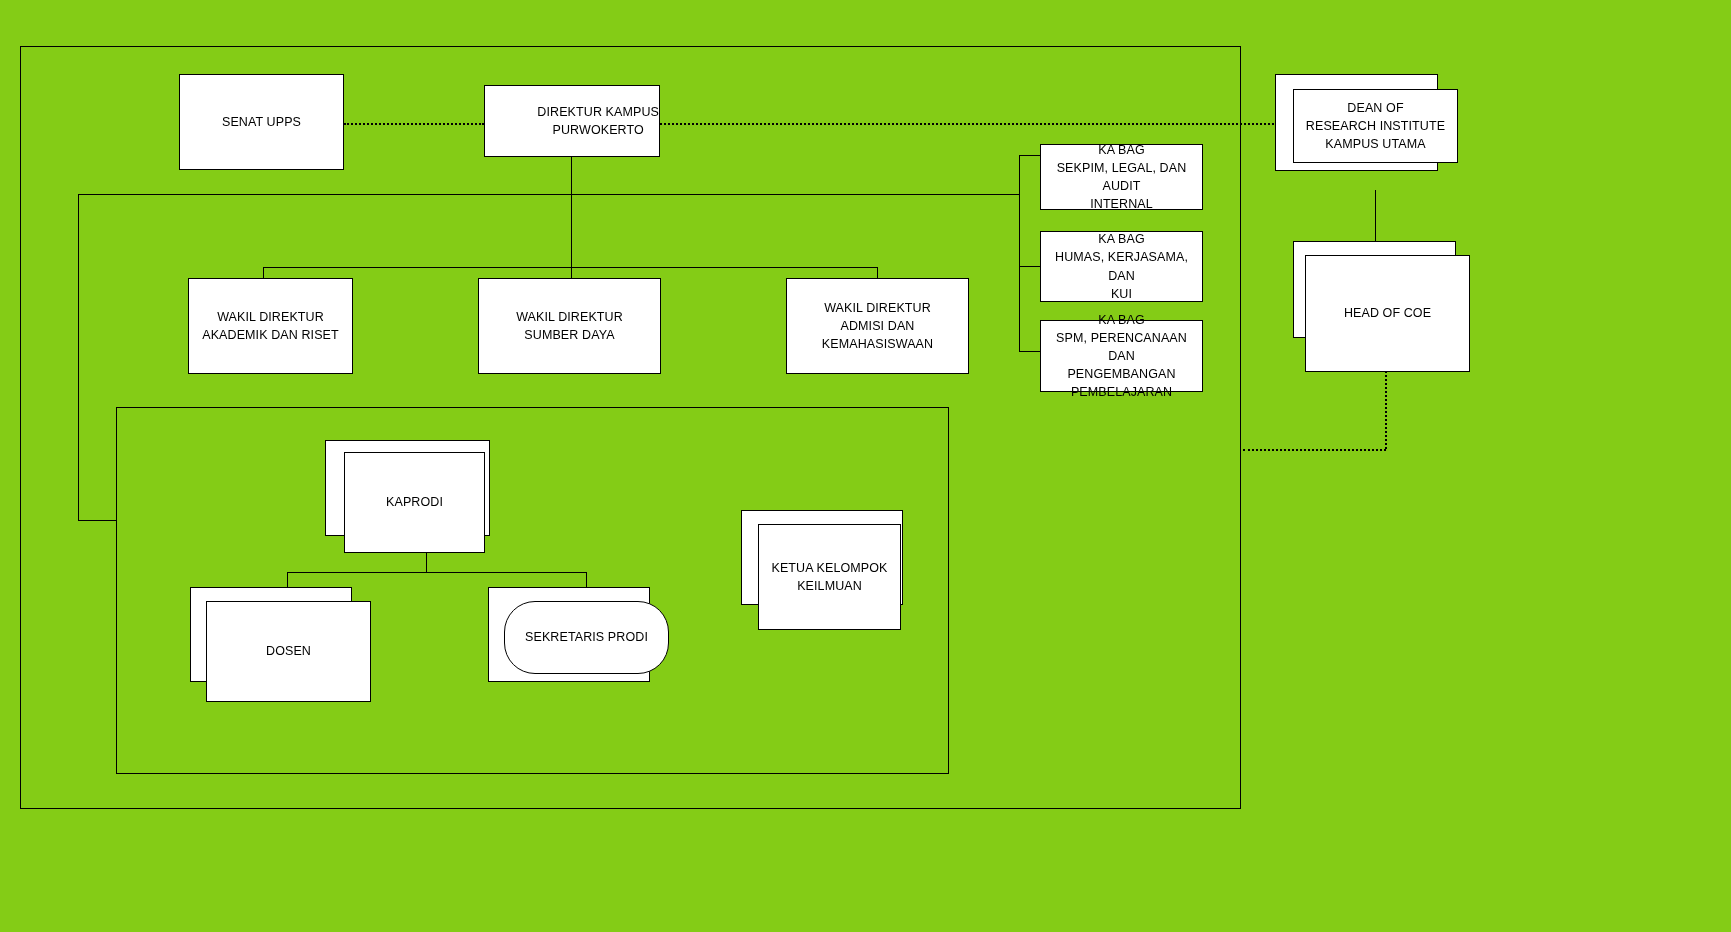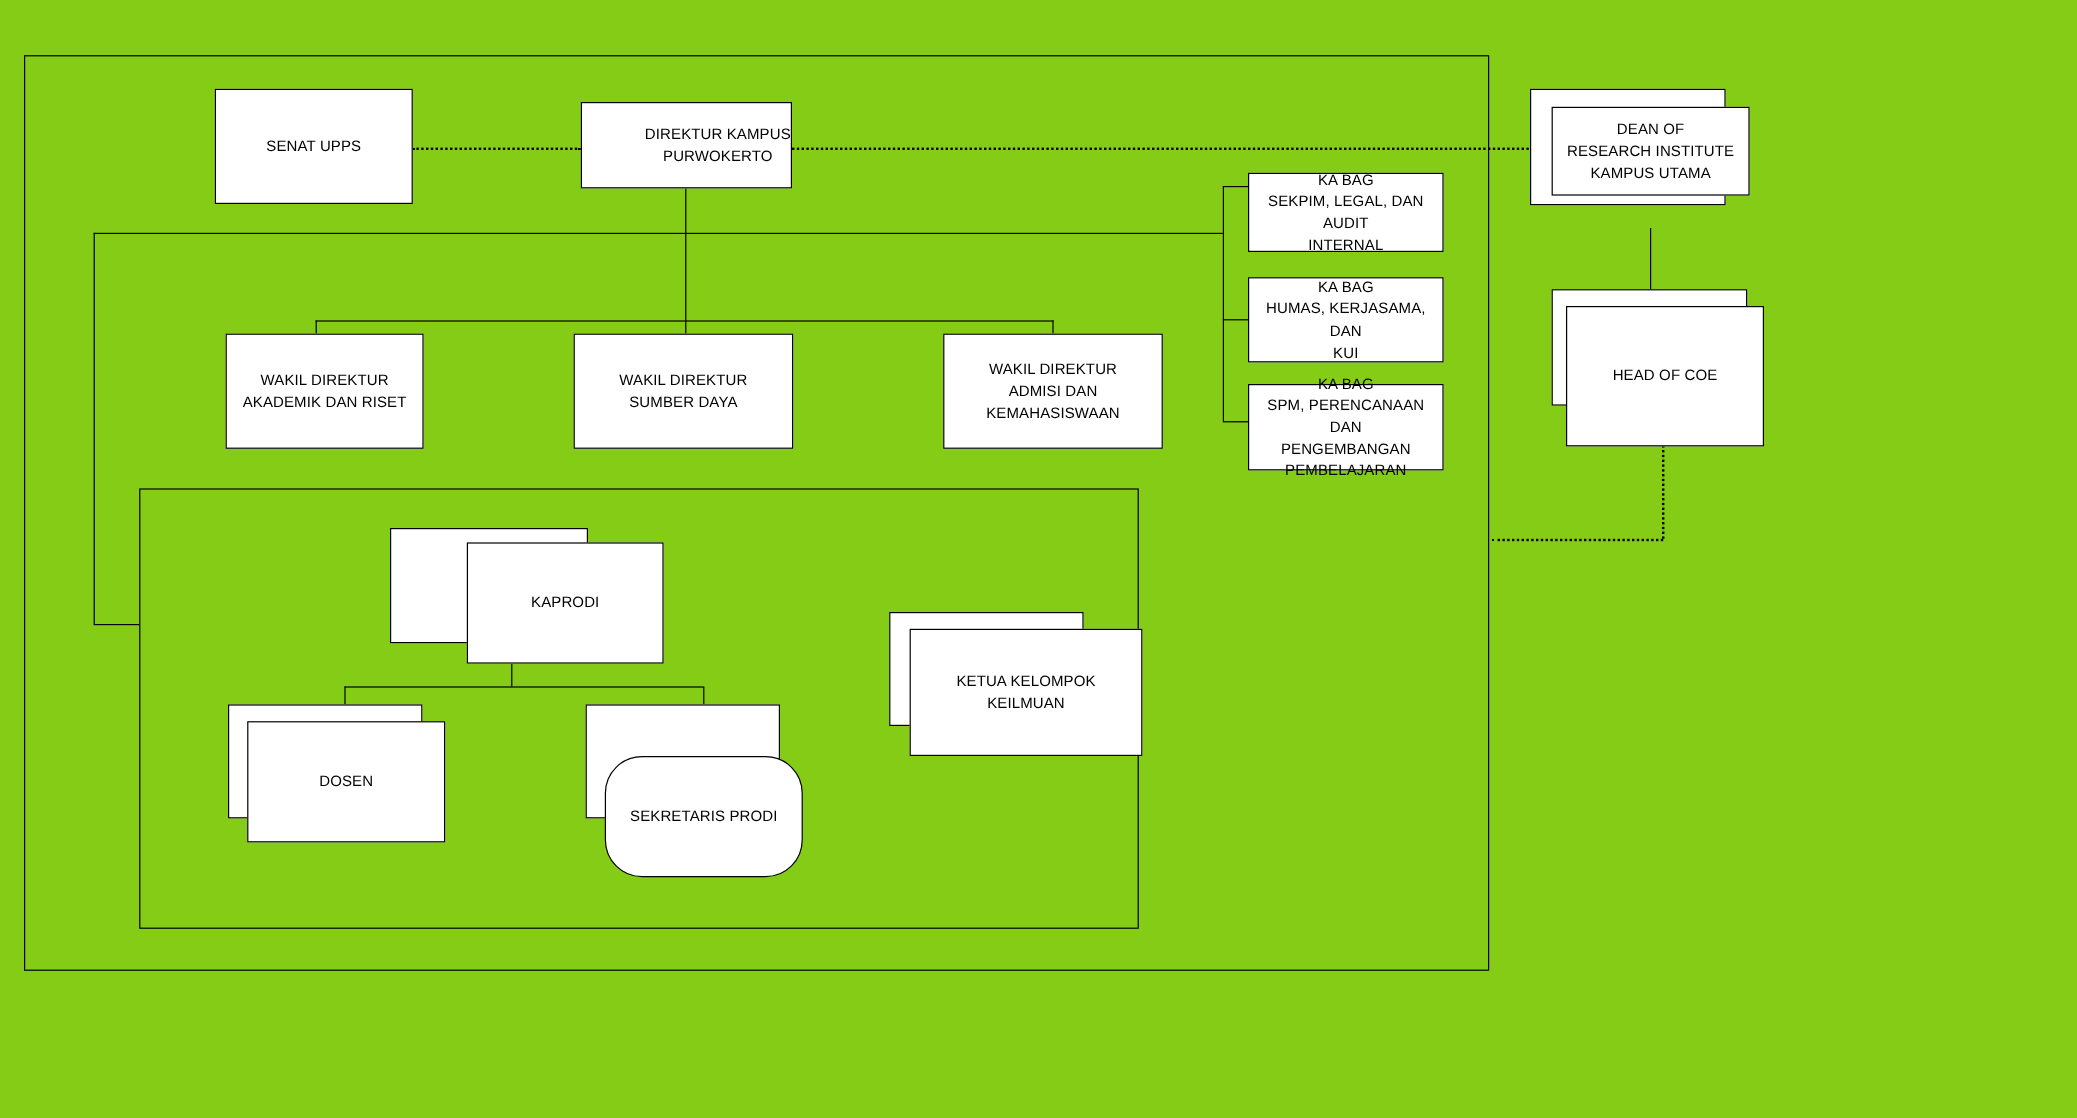--- a/index.html
+++ b/index.html
@@ -139,41 +139,41 @@
   <div class="box" style="left:1040px; top:320px; width:163px; height:72px;">
     <span>KA BAG
 SPM, PERENCANAAN DAN
 PENGEMBANGAN
 PEMBELAJARAN</span>
   </div>
 
   <div class="frame" style="left:116px; top:407px; width:833px; height:367px;"></div>
 
   <div class="backbox" style="left:325px; top:440px; width:165px; height:96px;"></div>
-  <div class="box" style="left:344px; top:452px; width:164px; height:101px;margin-left:45px;">
+  <div class="box" style="left:344px; top:452px; width:141px; height:101px;">
     <span>KAPRODI</span>
   </div>
 
   <div class="vline" style="left:426px; top:553px; height:19px;"></div>
   <div class="hline" style="left:287px; top:572px; width:299px;"></div>
   <div class="vline" style="left:287px; top:572px; height:15px;"></div>
   <div class="vline" style="left:586px; top:572px; height:15px;"></div>
 
   <div class="backbox" style="left:190px; top:587px; width:162px; height:95px;"></div>
   <div class="box" style="left:206px; top:601px; width:165px; height:101px;">
     <span>DOSEN</span>
   </div>
 
   <div class="backbox" style="left:488px; top:587px; width:162px; height:95px;"></div>
-  <div class="box" style="left:504px; top:630px; width:165px; height:101px;border-radius:31px;">
+  <div class="box" style="left:504px; top:601px; width:165px; height:73px;border-radius:31px;">
     <span>SEKRETARIS PRODI</span>
   </div>
 
   <div class="backbox" style="left:741px; top:510px; width:162px; height:95px;"></div>
-  <div class="box" style="left:758px; top:524px; width:194px; height:106px;">
+  <div class="box" style="left:758px; top:524px; width:143px; height:106px;">
     <span>KETUA KELOMPOK
 KEILMUAN</span>
   </div>
 
   <div class="backbox" style="left:1275px; top:74px; width:163px; height:97px;"></div>
   <div class="box" style="left:1293px; top:89px; width:165px; height:74px;">
     <span>DEAN OF
 RESEARCH INSTITUTE
 KAMPUS UTAMA</span>
   </div>

